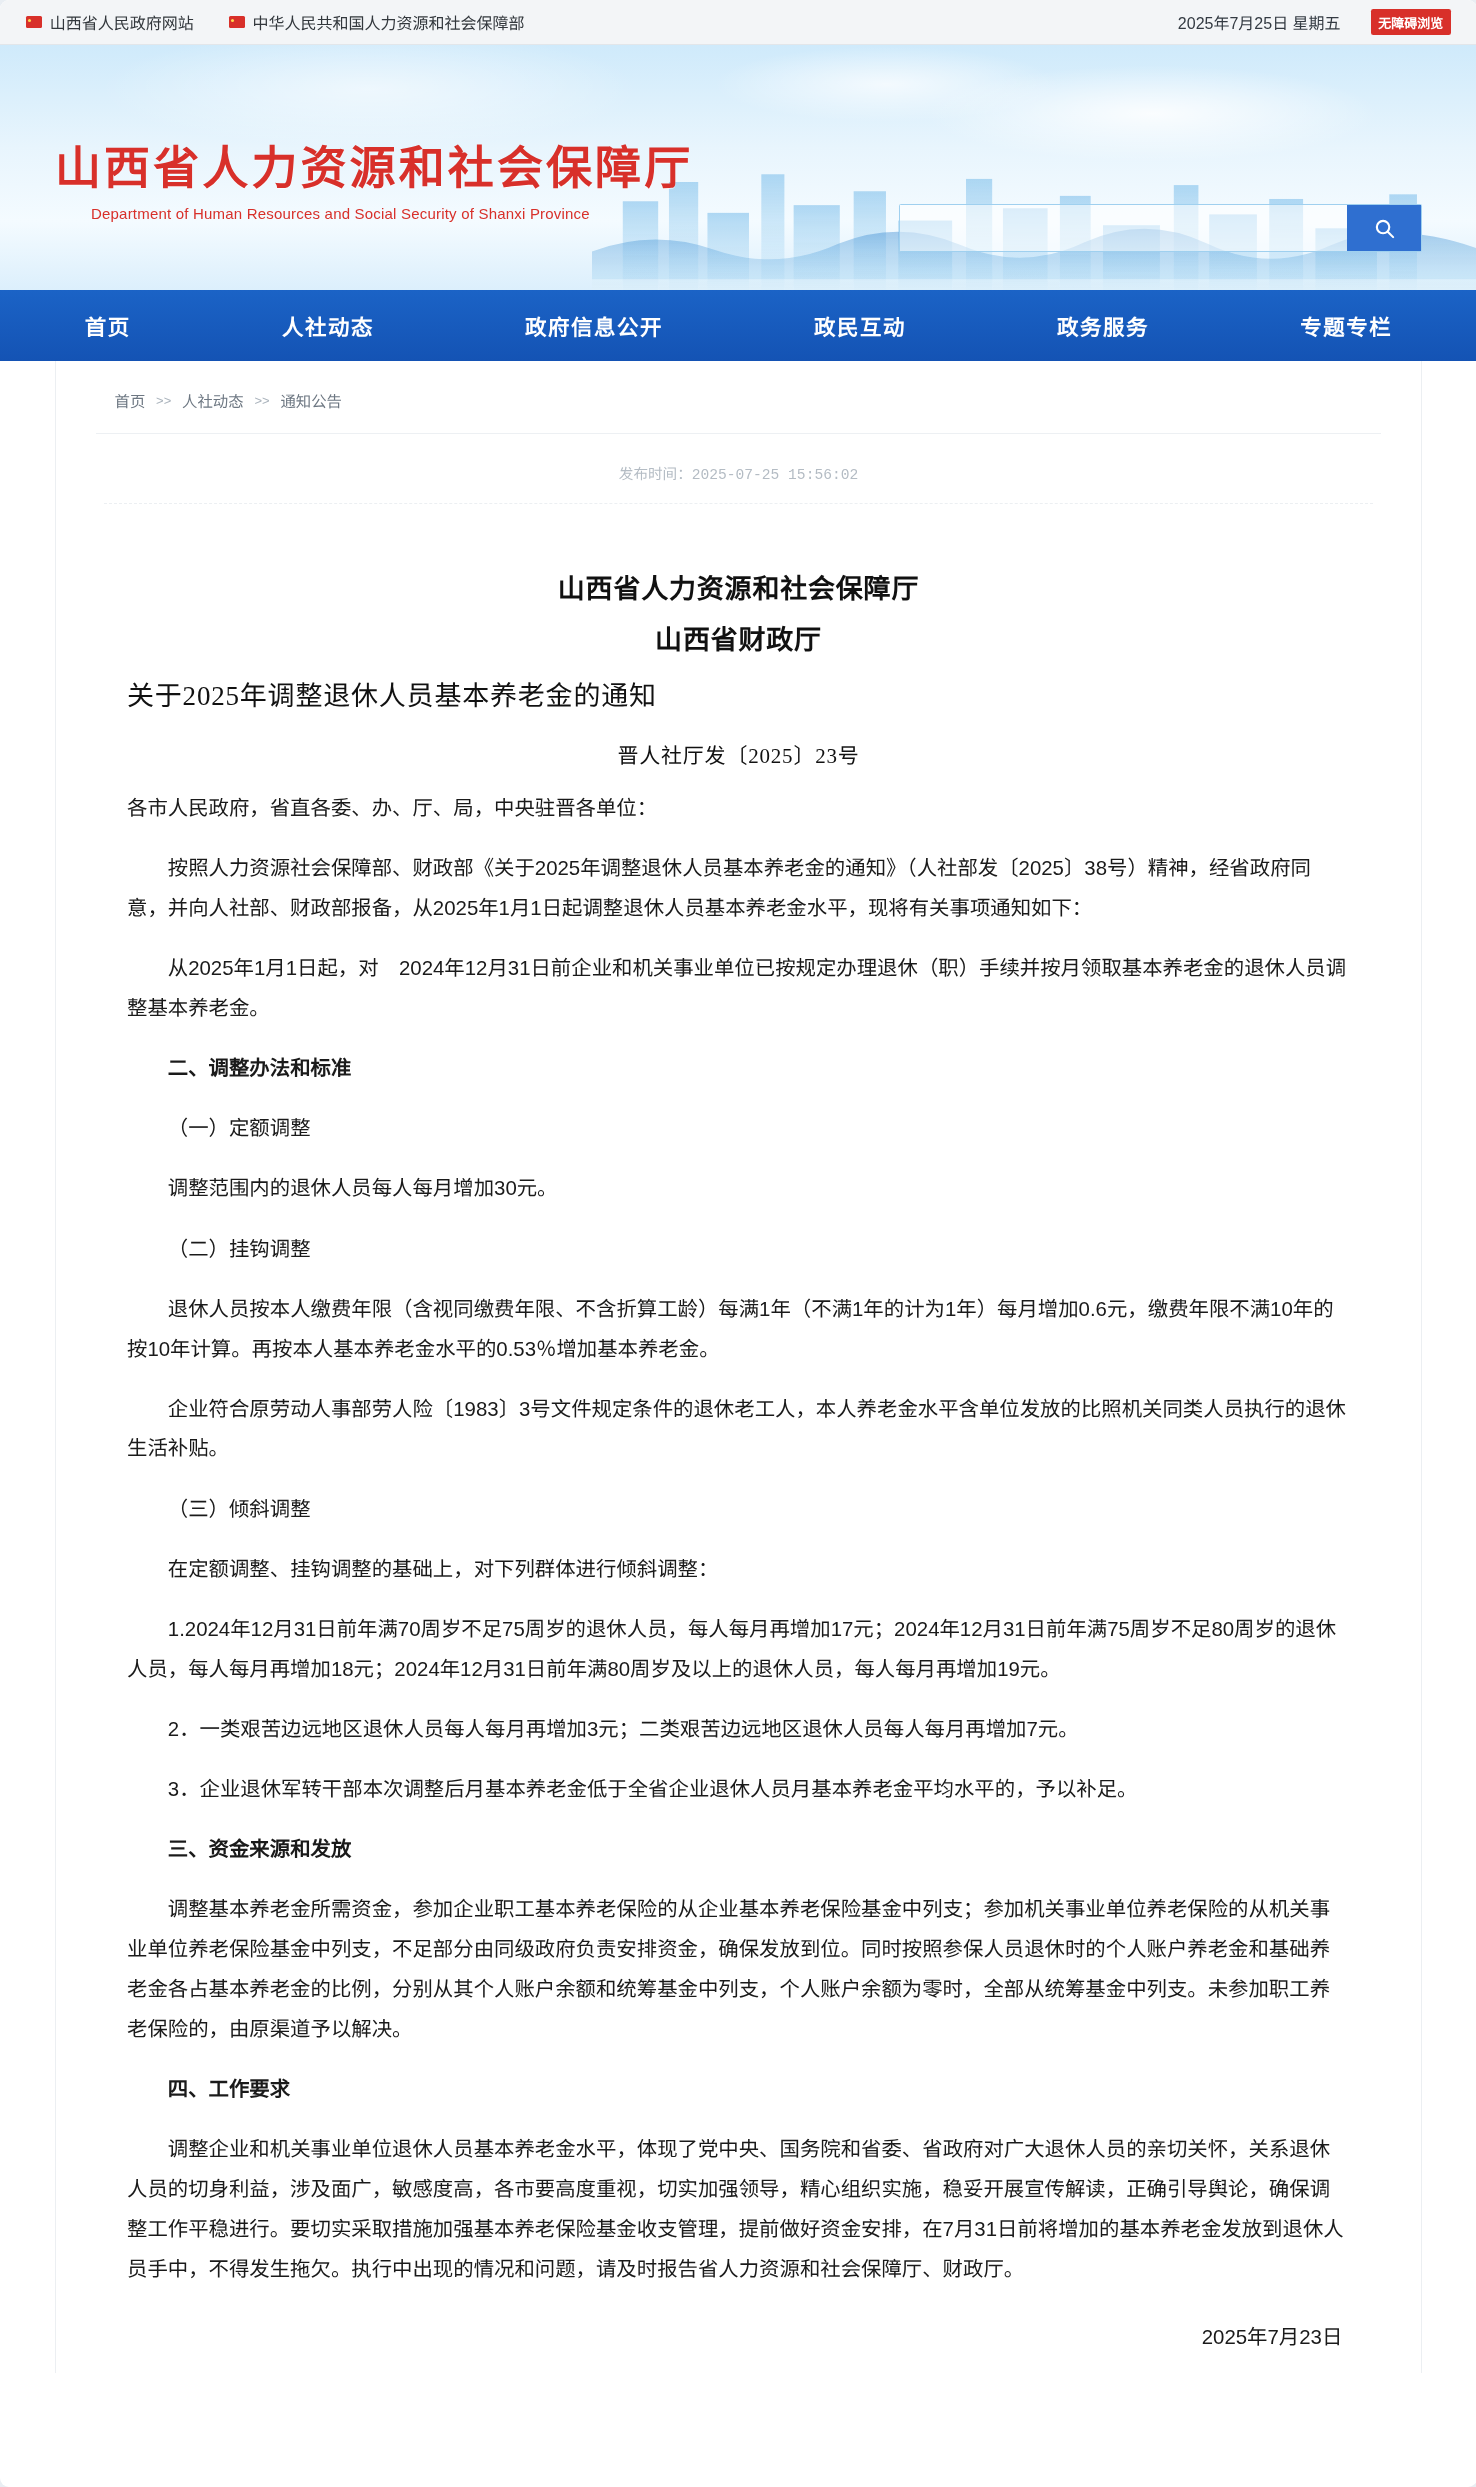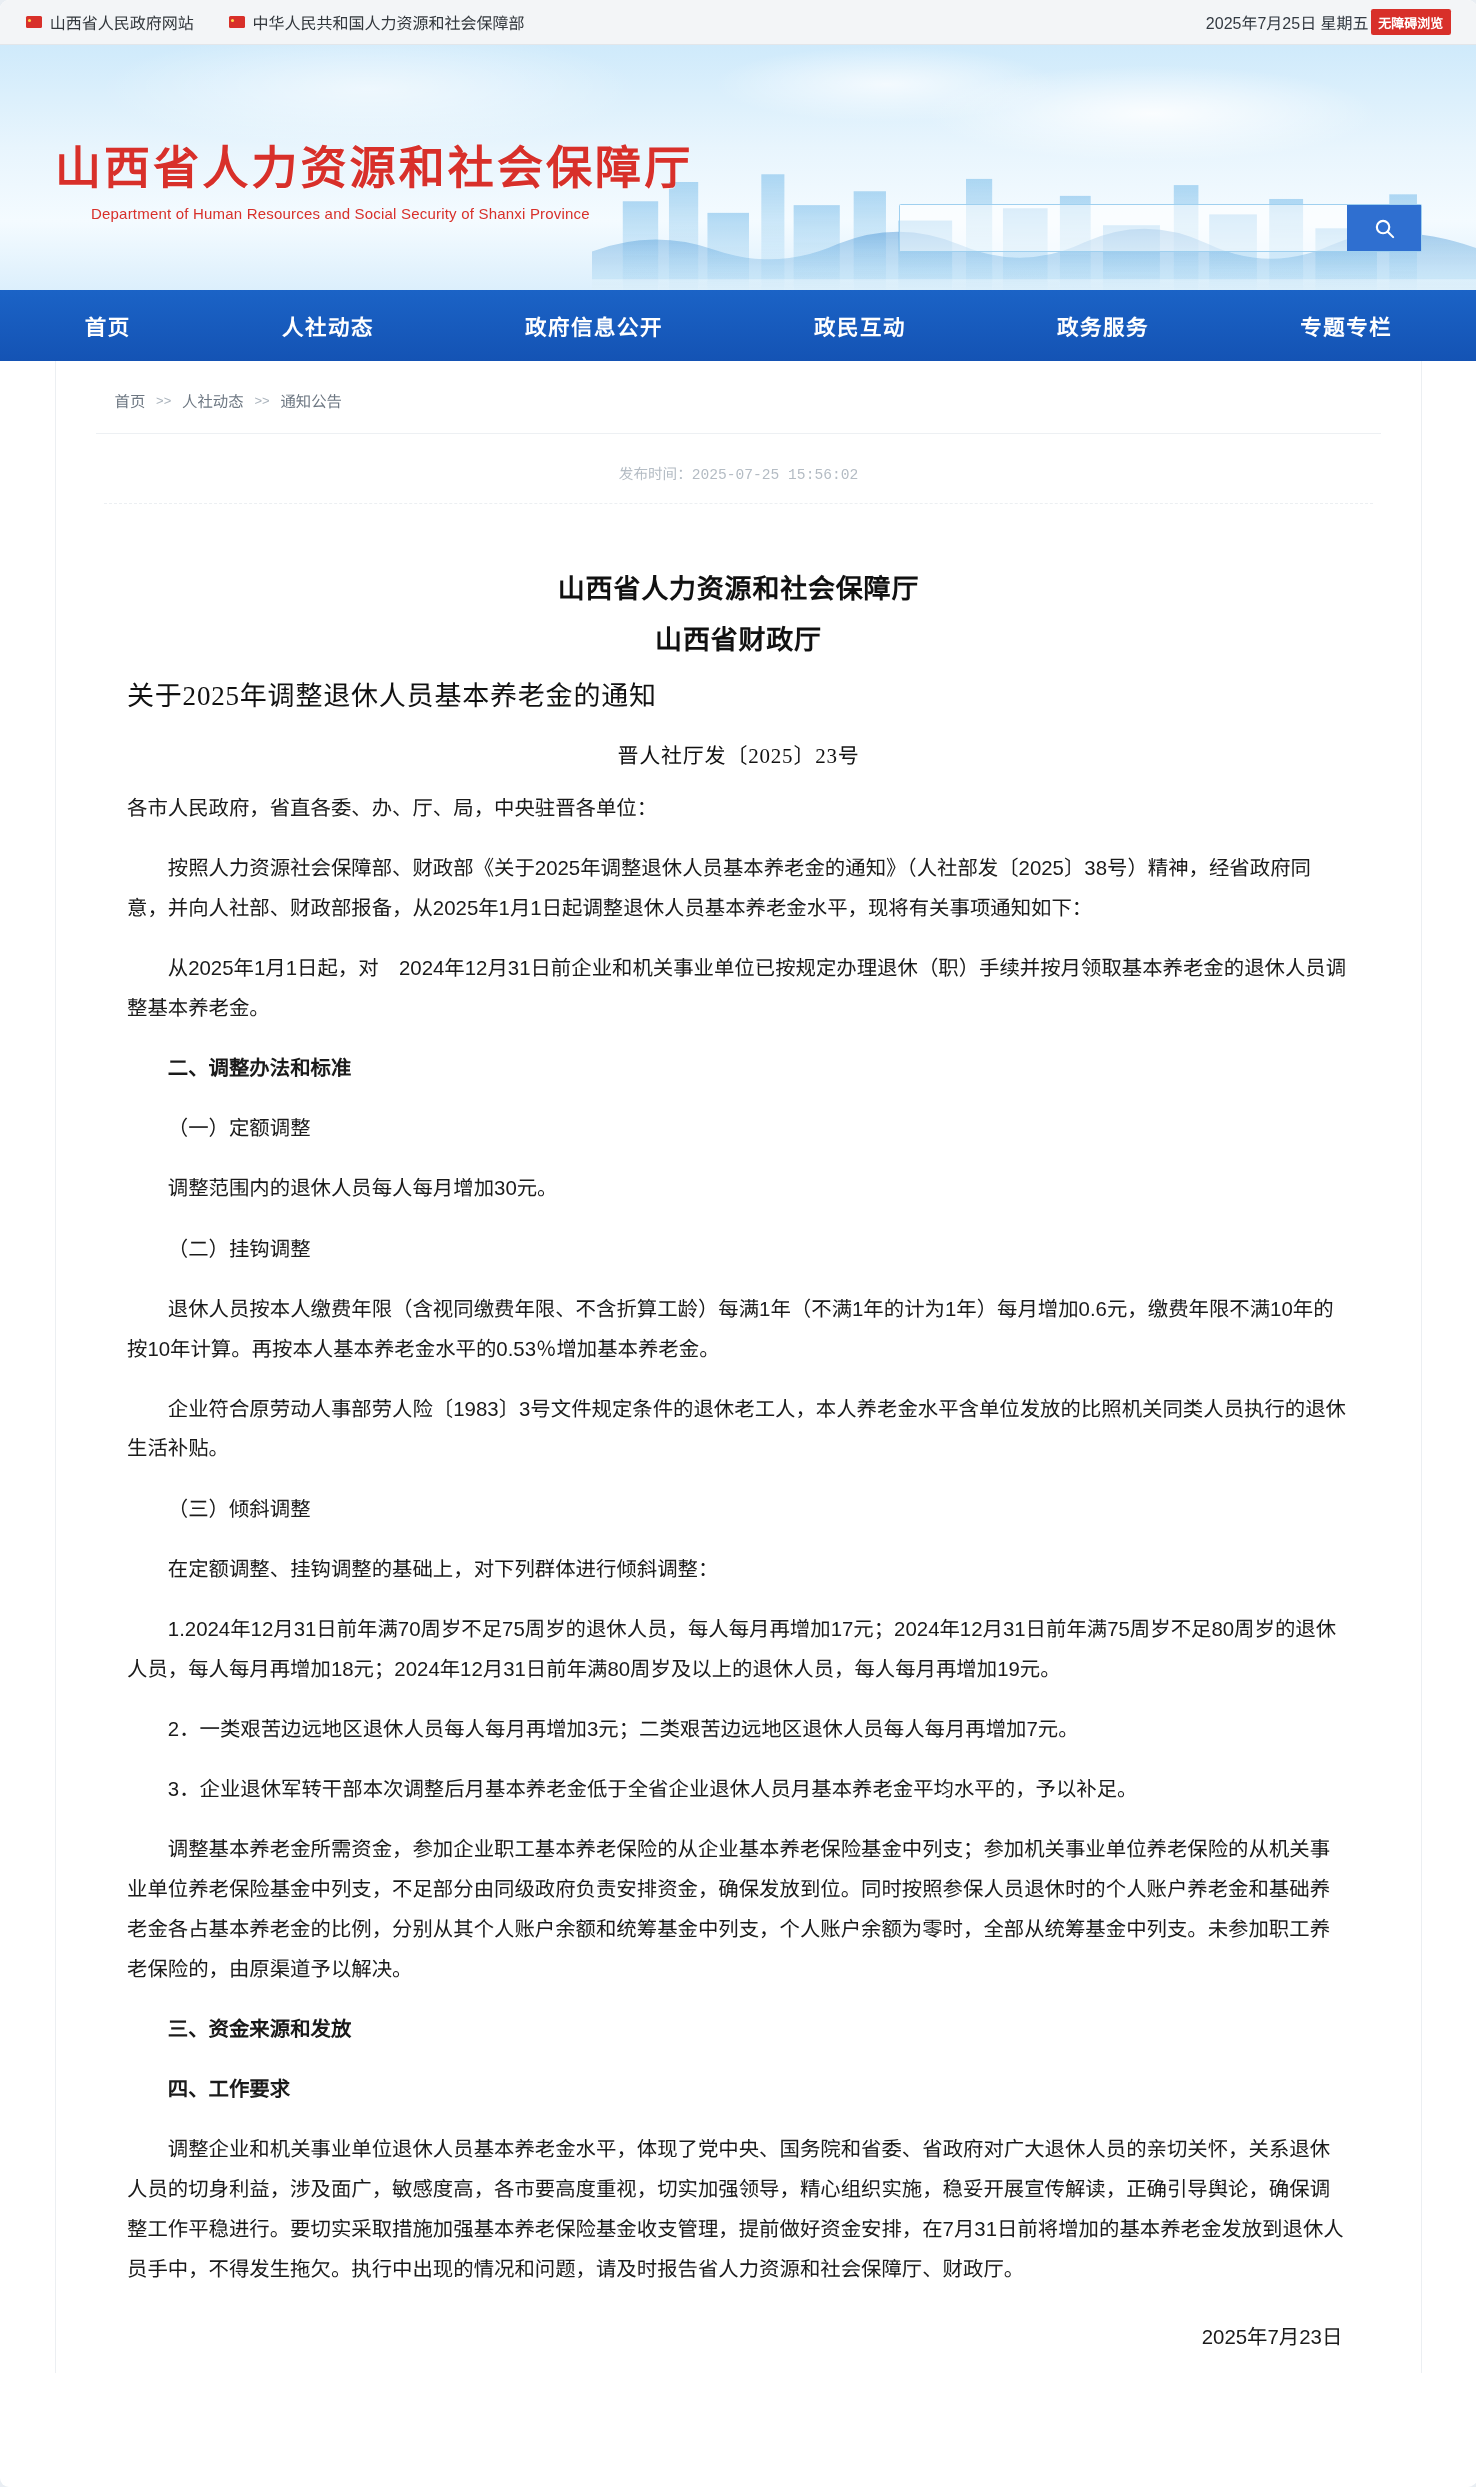--- a/index.html
+++ b/index.html
@@ -32,21 +32,21 @@
   .topbar-left { display: flex; align-items: center; gap: 35px; }
   .topbar-link { display: flex; align-items: center; gap: 7.7px; color: #2b3views; color:#33383d; text-decoration: none; white-space: nowrap; }
   .flag-icon {
     width: 16px; height: 11.5px; display: inline-block; position: relative;
     background: #d8302a; border-radius: 1.5px;
   }
   .flag-icon::after{
     content:""; position:absolute; left:2.3px; top:2.3px; width:3.1px; height:3.1px;
     background:#ffd84d; border-radius:50%;
   }
-  .topbar-right { margin-left: auto; display: flex; align-items: center; gap: 2px; }
+  .topbar-right { margin-left: auto; display: flex; align-items: center; gap: 30px; }
   .topdate { font-size: 16px; color: #333a42; white-space: nowrap; }
   .access-btn {
     background: #d8302a; color: #fff; font-size: 13px;
     padding: 3.8px 7.7px; border-radius: 2.3px; white-space: nowrap; font-weight: bold;
   }
 
   
   .banner {
     position: relative;
     height: 245px;
@@ -312,22 +312,22 @@
         <p class="body-text p-indent">（一）定额调整</p>
         <p class="body-text p-indent">调整范围内的退休人员每人每月增加30元。</p>
         <p class="body-text p-indent">（二）挂钩调整</p>
         <p class="body-text p-indent">退休人员按本人缴费年限（含视同缴费年限、不含折算工龄）每满1年（不满1年的计为1年）每月增加0.6元，缴费年限不满10年的按10年计算。再按本人基本养老金水平的0.53％增加基本养老金。</p>
         <p class="body-text p-indent">企业符合原劳动人事部劳人险〔1983〕3号文件规定条件的退休老工人，本人养老金水平含单位发放的比照机关同类人员执行的退休生活补贴。</p>
         <p class="body-text p-indent">（三）倾斜调整</p>
         <p class="body-text p-indent">在定额调整、挂钩调整的基础上，对下列群体进行倾斜调整：</p>
         <p class="body-text p-indent">1.2024年12月31日前年满70周岁不足75周岁的退休人员，每人每月再增加17元；2024年12月31日前年满75周岁不足80周岁的退休人员，每人每月再增加18元；2024年12月31日前年满80周岁及以上的退休人员，每人每月再增加19元。</p>
         <p class="body-text p-indent">2．一类艰苦边远地区退休人员每人每月再增加3元；二类艰苦边远地区退休人员每人每月再增加7元。</p>
         <p class="body-text p-indent">3．企业退休军转干部本次调整后月基本养老金低于全省企业退休人员月基本养老金平均水平的，予以补足。</p>
+        <p class="body-text p-head">三、资金来源和发放</p>
         <p class="body-text p-indent">调整基本养老金所需资金，参加企业职工基本养老保险的从企业基本养老保险基金中列支；参加机关事业单位养老保险的从机关事业单位养老保险基金中列支，不足部分由同级政府负责安排资金，确保发放到位。同时按照参保人员退休时的个人账户养老金和基础养老金各占基本养老金的比例，分别从其个人账户余额和统筹基金中列支，个人账户余额为零时，全部从统筹基金中列支。未参加职工养老保险的，由原渠道予以解决。</p>
-        <p class="body-text p-head">三、资金来源和发放</p>
         <p class="body-text p-head">四、工作要求</p>
         <p class="body-text p-indent">调整企业和机关事业单位退休人员基本养老金水平，体现了党中央、国务院和省委、省政府对广大退休人员的亲切关怀，关系退休人员的切身利益，涉及面广，敏感度高，各市要高度重视，切实加强领导，精心组织实施，稳妥开展宣传解读，正确引导舆论，确保调整工作平稳进行。要切实采取措施加强基本养老保险基金收支管理，提前做好资金安排，在7月31日前将增加的基本养老金发放到退休人员手中，不得发生拖欠。执行中出现的情况和问题，请及时报告省人力资源和社会保障厅、财政厅。</p>
 
         <div class="sign-date">2025年7月23日</div>
       </div>
 
     </div>
   </div>
 
 </div>

